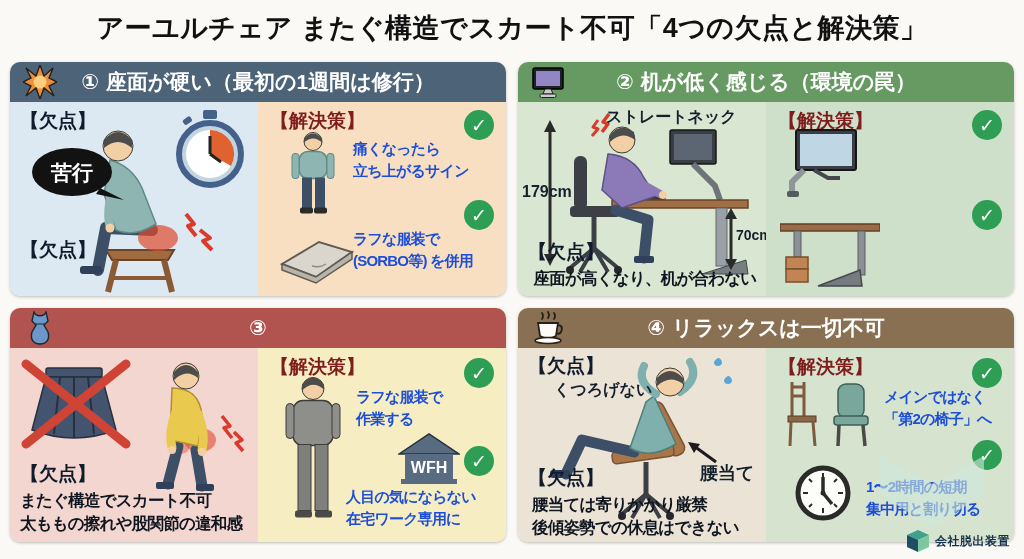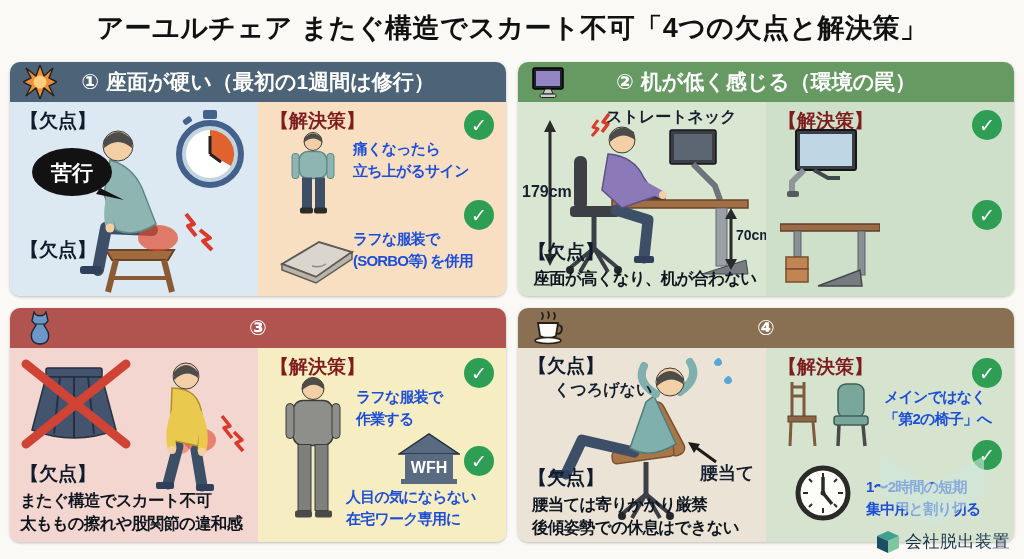--- a/index.html
+++ b/index.html
@@ -38,21 +38,21 @@
   .check{
     position:absolute;width:30px;height:30px;border-radius:50%;
     display:flex;align-items:center;justify-content:center;
     color:#fff;font-size:19px;font-weight:900;
   }
   .watermark{position:absolute;left:880px;top:452px;width:104px;height:82px;
     opacity:.6;pointer-events:none;z-index:5}
   .footer-logo{
     position:absolute;right:14px;top:530px;display:flex;align-items:center;gap:6px;z-index:6;
   }
-  .footer-logo .logo-text{font-weight:400;font-size:17px;color:#16324a;letter-spacing:0.5px}
+  .footer-logo .logo-text{font-weight:700;font-size:12px;color:#16324a;letter-spacing:0.5px}
 </style>
 </head>
 <body>
 
 <div class="page-title">アーユルチェア またぐ構造でスカート不可「4つの欠点と解決策」</div>
 
 <div class="panel p1">
   <div class="panel-header" style="background-color: rgb(76, 99, 120);">
     <svg class="header-icon" viewBox="0 0 34 34">
       <polygon points="17,0 21,11 30,3 26,13 34,17 26,21 31,31 21,23 17,34 13,23 3,31 8,21 0,17 8,13 3,3 13,11" fill="#ee8f3c" stroke="#26201a" stroke-width="1.4"></polygon>
@@ -298,20 +298,21 @@
 
 <div class="panel p4">
   <div class="panel-header" style="background-color: rgb(138, 112, 83);">
     <svg class="header-icon" viewBox="0 0 34 34">
       <path d="M11,2 q2,3 0,6 M17,1 q2,3 0,6 M23,2 q2,3 0,6" fill="none" stroke="#26201a" stroke-width="1.8" stroke-linecap="round"></path>
       <path d="M7,12 H27 L25,25 Q17,29 9,25 Z" fill="#fdfcf7" stroke="#26201a" stroke-width="1.8"></path>
       <path d="M27,14 Q33,15 30,21 Q28,24 25,22" fill="none" stroke="#26201a" stroke-width="2"></path>
       <ellipse cx="17" cy="29.5" rx="13" ry="3" fill="#fdfcf7" stroke="#26201a" stroke-width="1.6"></ellipse>
     </svg>
     <span>④</span>
+    <span>リラックスは一切不可</span>
   </div>
   <div class="panel-body">
 
     <div class="half" style="background-color: rgb(235, 228, 214);">
       <svg class="abs" style="left:0;top:0;width:248px;height:194px" viewBox="0 0 248 194">
         <g>
           <rect x="140" y="52" width="16" height="58" rx="7" fill="#a9764a" stroke="#7a5230" stroke-width="1.5" transform="rotate(-28 148 80)"></rect>
           <rect x="94" y="100" width="62" height="12" rx="4" fill="#a9764a" stroke="#7a5230" stroke-width="1.5" transform="rotate(-8 125 106)"></rect>
           <line x1="128" y1="114" x2="128" y2="146" stroke="#3c4046" stroke-width="5"></line>
           <path d="M128,146 L104,166 M128,146 L152,166 M128,146 L114,170 M128,146 L142,170" stroke="#3c4046" stroke-width="4" fill="none"></path>

